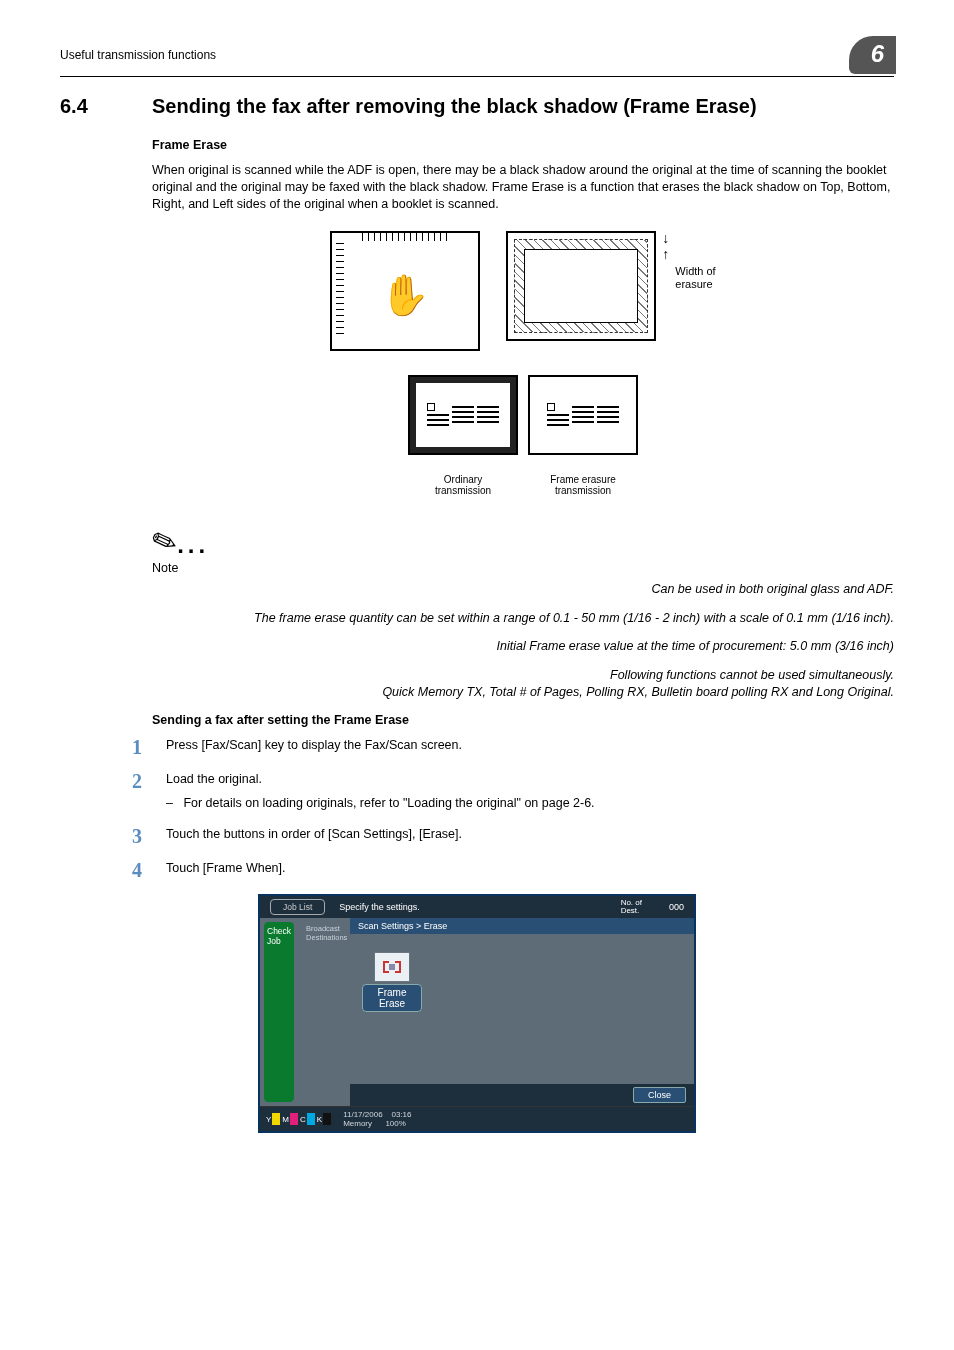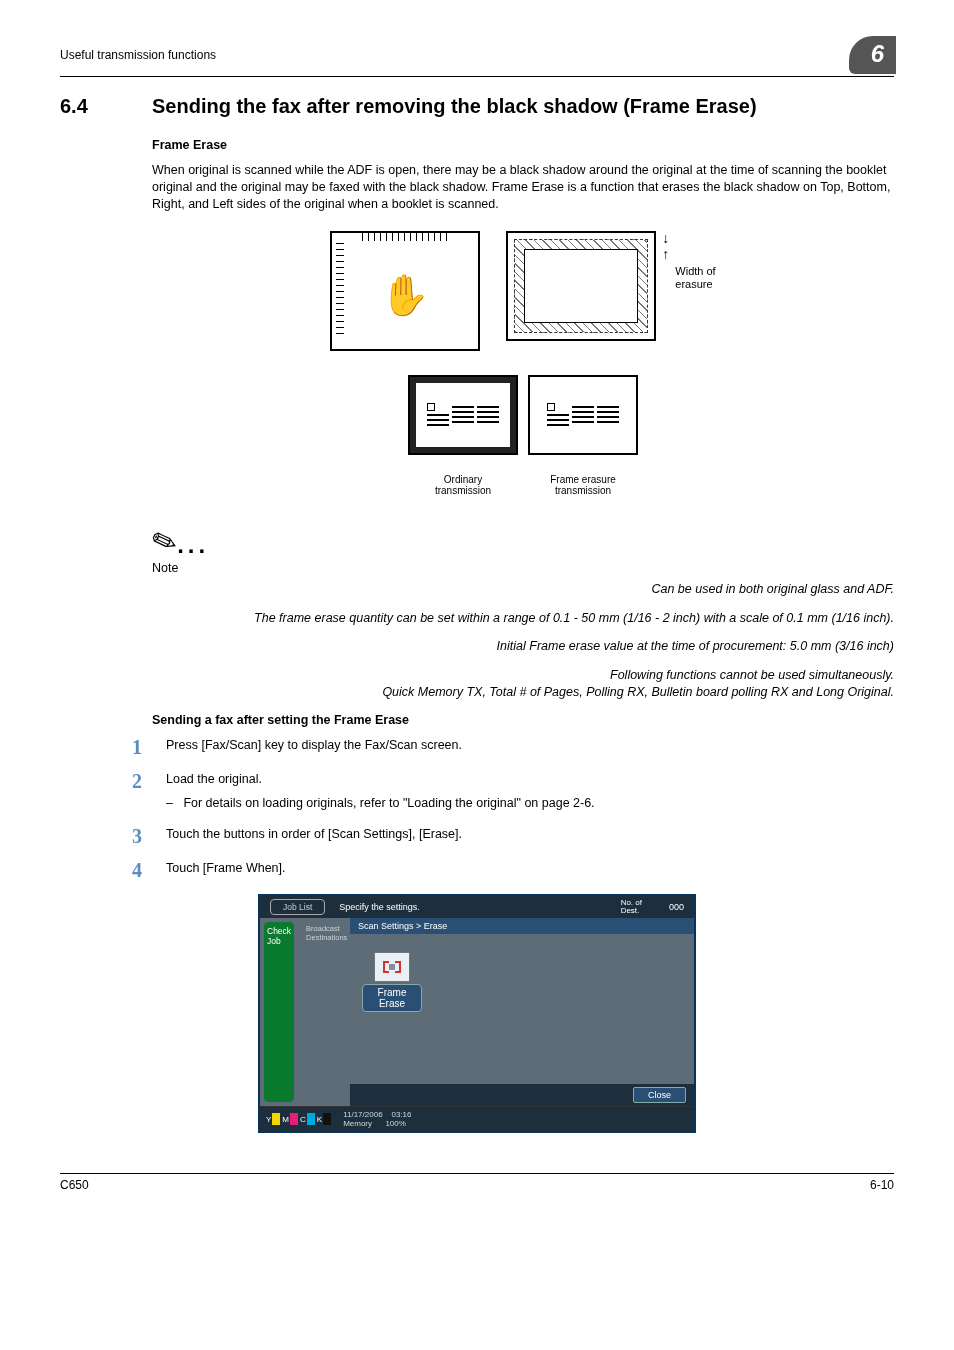--- a/index.html
+++ b/index.html
@@ -484,18 +484,14 @@
         </div>
       <div class="footer-info" style="margin-left:10px;">
         <div>
           <span>11/17/2006</span>&nbsp;&nbsp;&nbsp;&nbsp;<span>03:16</span><br>
           <span>Memory</span>&nbsp;&nbsp;&nbsp;&nbsp;&nbsp;&nbsp;<span>100%</span>
         </div>
       </div>
     </div>
   </div>
 
-  <div class="page-footer">
-    <span>C650</span>
-    <span>6-10</span>
-  </div>
 
 </div>
 
 </body></html>

